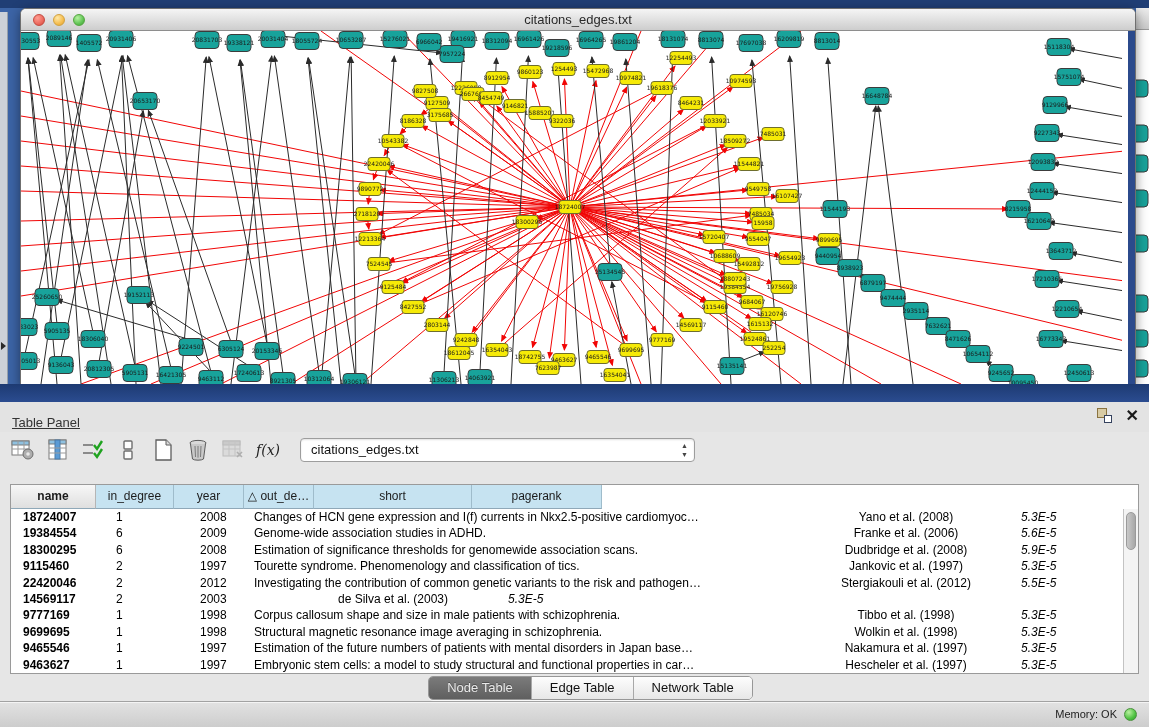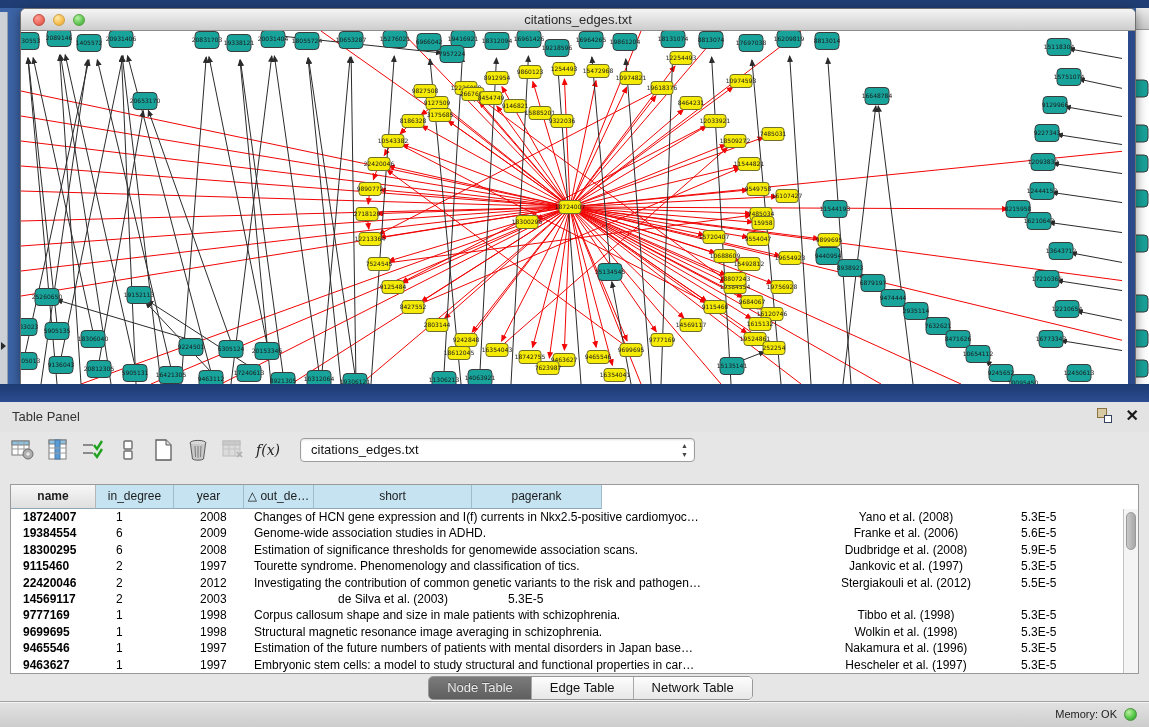--- a/index.html
+++ b/index.html
@@ -31,21 +31,21 @@
   svg.net { display:block; }
   .er { stroke:#f10505; stroke-width:1; }
   .ek { stroke:#2b2b2b; stroke-width:1; }
   .nt { fill:#18a39b; stroke:#3c3c3c; stroke-width:1; }
   .ny { fill:#f6ea07; stroke:#6e6e2e; stroke-width:1; }
   svg.net text { font-family:"DejaVu Sans", sans-serif; font-size:6px; fill:#1a1a1a; text-anchor:middle; }
 
   
   .table-panel { position:absolute; left:0; top:402px; width:1149px; height:325px; background:#e6e6e6; z-index:5; }
   .panel-header { position:absolute; left:0; top:0; width:100%; height:30px; background:#e3e3e3; }
-  .panel-header .ph-title { position:absolute; left:12px; top:7px; font-size:13px; color:#333; }
+  .panel-header .ph-title { position:absolute; left:12px; top:13px; font-size:13px; color:#333;text-decoration:underline; }
   .ph-buttons { position:absolute; right:10px; top:6px; display:flex; gap:14px; align-items:center; }
   .float-icon { position:relative; width:15px; height:15px; }
   .float-icon .sq1 { position:absolute; left:0; top:0; width:10px; height:10px; border:1.5px solid #8a7340; background:#d8cba4; }
   .float-icon .sq2 { position:absolute; right:0; bottom:0; width:8px; height:8px; border:1.5px solid #35425e; background:#fff; }
   .close-x { font-size:16px; font-weight:bold; color:#1a1a1a; line-height:15px; cursor:default; }
 
   .toolbar { position:absolute; left:10px; top:36px; height:40px; display:flex; gap:9px; }
   .tb-icon { width:26px; height:24px; display:flex; align-items:center; justify-content:center; }
   .tb-icon.disabled { opacity:.45; }
   .fx { font-family:"DejaVu Serif", serif; font-style:italic; font-size:14px; color:#222; }
@@ -58,21 +58,21 @@
   .th.c0 { background:linear-gradient(#f7f7f7,#dfdfdf); border-right:1px solid #b5b5b5; }
   .tbody { position:relative; height:164px; overflow:hidden; }
   .tr { display:flex; height:16.4px; background:#fff; }
   .td { font-size:12px; color:#000; line-height:16px; white-space:nowrap; overflow:hidden; }
   .c0 { width:85px;font-weight:bold;  } .td.c0 { padding-left:12px; }
   .c1 { width:78px;  } .td.c1 { padding-left:20px; }
   .c2 { width:70px;  } .td.c2 { padding-left:26px; }
   .c3 { width:513px; } .td.c3 { padding-left:10px; }
   .c4 { width:70px;  } .td.c4 { padding-left:8px;margin-top:28px; }
   .c5 { width:158px; text-align:center; } .td.c5 { text-align:center; }
-  .c6 { width:130px; } .td.c6 { padding-left:36px; }
+  .c6 { width:130px; } .td.c6 { padding-left:36px;font-style:italic; }
   .vscroll { position:absolute; right:0; top:24px; width:15px; height:164px; background:#f4f4f4; border-left:1px solid #c3c3c3; }
   .vthumb { position:absolute; left:2px; top:3px; width:10px; height:38px; border-radius:6px; background:linear-gradient(90deg,#c9c9c9,#a8a8a8); border:1px solid #9a9a9a; }
 
   .segbar { position:absolute; left:0; top:274px; width:100%; display:flex; justify-content:center;margin-left:16px; }
   .seggroup { display:flex; border:1px solid #979797; border-radius:5px; overflow:hidden; box-shadow:0 1px 0 rgba(255,255,255,.7); }
   .seg { font-size:13px; color:#111; padding:3px 18px; background:linear-gradient(#fdfdfd,#e7e7e7); border-right:1px solid #a8a8a8; line-height:16px; }
   .seg:last-child { border-right:none; }
   .seg.sel { background:linear-gradient(#7b7b7b,#5f5f5f); color:#e9e9e9; text-shadow:0 -1px 0 rgba(0,0,0,.3); }
 
   .statusbar { position:absolute; left:0; bottom:0; width:100%; height:26px; background:linear-gradient(#e2e2e2,#cdcdcd); border-top:1px solid #a2a2a2; box-shadow:inset 0 1px 0 #f4f4f4; }
@@ -1000,21 +1000,21 @@
           <div class="td c4">0</div>
           <div class="td c5">Wolkin et al. (1998)</div>
           <div class="td c6">5.3E-5</div>
         </div>
         <div class="tr">
           <div class="td c0">9465546</div>
           <div class="td c1">1</div>
           <div class="td c2">1997</div>
           <div class="td c3">Estimation of the future numbers of patients with mental disorders in Japan base…</div>
           <div class="td c4">0</div>
-          <div class="td c5">Nakamura et al. (1996)</div>
+          <div class="td c5">Nakamura et al. (1997)</div>
           <div class="td c6">5.3E-5</div>
         </div>
         <div class="tr">
           <div class="td c0">9463627</div>
           <div class="td c1">1</div>
           <div class="td c2">1997</div>
           <div class="td c3">Embryonic stem cells: a model to study structural and functional properties in car…</div>
           <div class="td c4">0</div>
           <div class="td c5">Hescheler et al. (1997)</div>
           <div class="td c6">5.3E-5</div>

